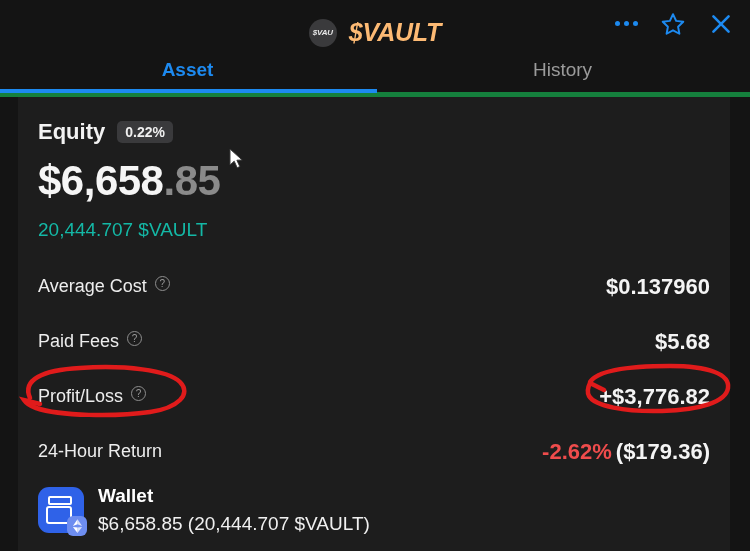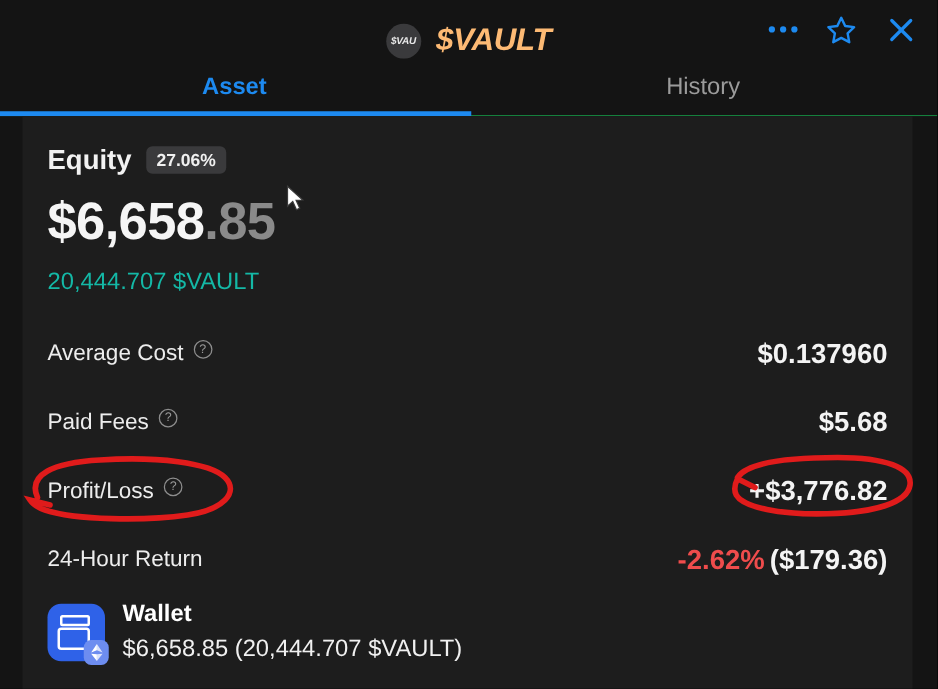--- a/index.html
+++ b/index.html
@@ -86,21 +86,21 @@
     border-radius: 50%;
     background: #1d8af0;
   }
 
   
   .tabs {
     position: relative;
     display: flex;
     height: 45px;
     background: #141414;
-    border-bottom: 1px solid #15803d;
+    border-bottom: 5px solid #15803d;
   }
   .tab {
     flex: 1 1 50%;
     display: flex;
     align-items: center;
     justify-content: center;
     font-size: 19px;
     cursor: pointer;
   }
   .tab.active { color: #1d8af0; font-weight: bold; }
@@ -326,21 +326,21 @@
       <span>History</span>
     </div>
     <div class="tab-underline"></div>
   </div>
 
   <div class="body-area">
     <div class="panel">
 
       <div class="equity-row">
         <div class="equity-label">Equity</div>
-        <div class="equity-badge">27.06%</div>
+        <div class="equity-badge">0.22%</div>
       </div>
 
       <div class="balance">
         <span>$6,658</span><span class="cents">.85</span>
       </div>
 
       <div class="balance-sub">20,444.707 $VAULT</div>
 
       <div class="stat-row first">
         <div class="stat-left">

